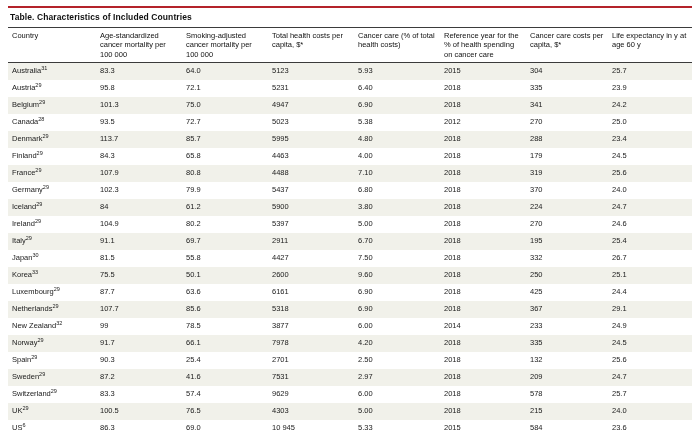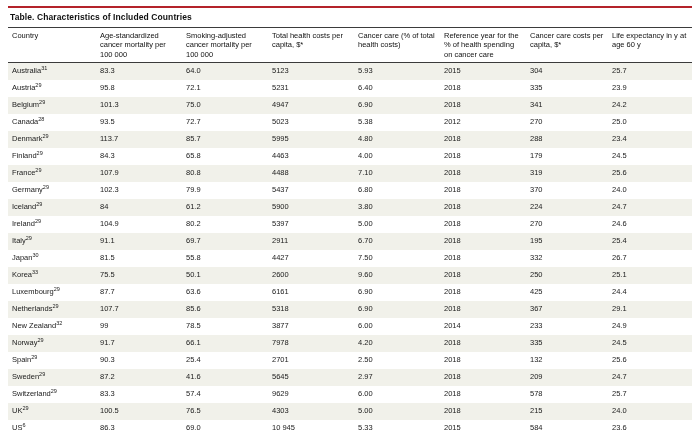--- a/index.html
+++ b/index.html
@@ -291,21 +291,21 @@
           <td>2701</td>
           <td>2.50</td>
           <td>2018</td>
           <td>132</td>
           <td>25.6</td>
         </tr>
         <tr>
           <td class="country-cell"><span>Sweden</span><sup>29</sup></td>
           <td>87.2</td>
           <td>41.6</td>
-          <td>5645</td>
+          <td>7531</td>
           <td>2.97</td>
           <td>2018</td>
           <td>209</td>
           <td>24.7</td>
         </tr>
         <tr>
           <td class="country-cell"><span>Switzerland</span><sup>29</sup></td>
           <td>83.3</td>
           <td>57.4</td>
           <td>9629</td>

